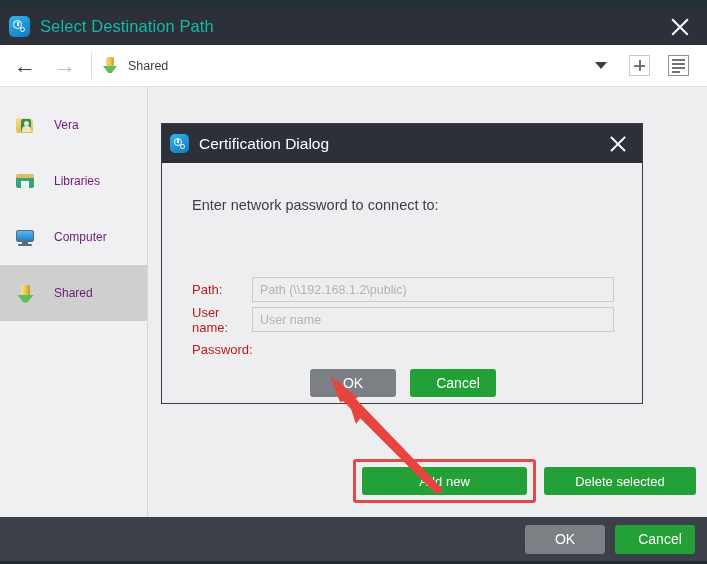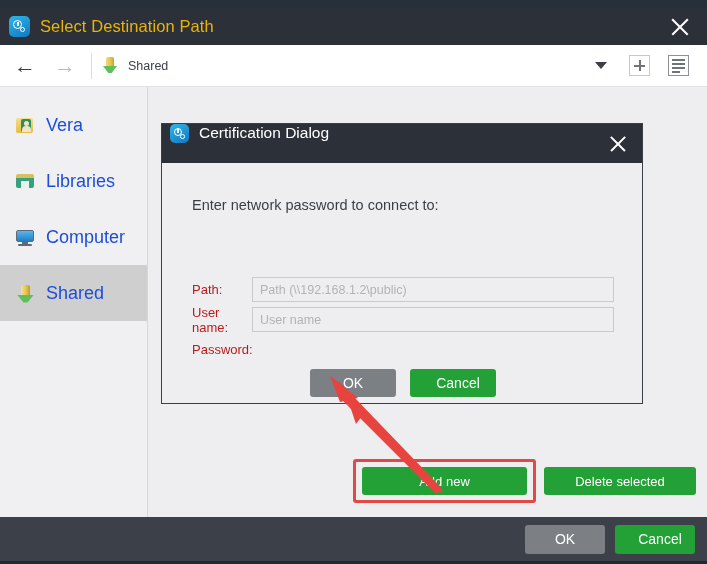--- a/index.html
+++ b/index.html
@@ -38,21 +38,21 @@
   }
   .app-icon .ring2 {
     position: absolute; left: 11px; top: 11px; width: 5px; height: 5px;
     border: 1.5px solid #ffffff; border-radius: 50%;
   }
   .app-icon .hand {
     position: absolute; left: 8px; top: 6px; width: 1.5px; height: 4px;
     background: #ffffff;
   }
   .title-text {
-    color: #eab308; font-size: 16.5px; margin-left: 10px;
+    color: #14b8a6; font-size: 16.5px; margin-left: 10px;
     letter-spacing: .1px; white-space: nowrap;
   }
   .win-close {
     position: absolute; right: 14px; top: 50%; transform: translateY(-50%);
     width: 26px; height: 26px; cursor: pointer;
   }
   .win-close::before, .win-close::after {
     content: ""; position: absolute; left: 2px; top: 12px;
     width: 22px; height: 1.8px; background: #ffffff;
   }
@@ -124,21 +124,21 @@
   }
   .sidebar {
     width: 148px; height: 430px; background: #f0f0f2;
     border-right: 1px solid #d7d7d9; padding-top: 10px;
   }
   .side-item {
     height: 56px; display: flex; align-items: center; padding-left: 16px;
     cursor: pointer;
   }
   .side-item.active { background: #cfcfcf; }
-  .side-label { font-size: 18px; color: #1d4ed8; margin-left: 11px; }
+  .side-label { font-size: 12px; color: #701a75; margin-left: 19px; }
 
   .ic { width: 19px; height: 19px; position: relative; flex: 0 0 auto; }
   
   .ic-user .f {
     position: absolute; left: 0; top: 2px; width: 17px; height: 15px;
     background: linear-gradient(180deg,#f6dd8c,#e4bd43); border-radius: 2px;
   }
   .ic-user .p {
     position: absolute; left: 5px; top: 3px; width: 10px; height: 13px;
     background: #2f8f5b; border-radius: 2px;
@@ -215,21 +215,21 @@
     position: absolute; left: 118px; top: 58px; font-size: 31px;
     color: #c9c9cd; white-space: nowrap; letter-spacing: .5px;
   }
 
   
   .cert-dialog {
     position: absolute; left: 13px; top: 36px; width: 482px; height: 281px;
     border: 1px solid #3a3f45; background: #eeeef0; z-index: 5;
   }
   .cert-title {
-    height: 39px; background: #2c3038; display: flex; 
+    height: 39px; background: #2c3038; display: flex; align-items: center;
     position: relative;
   }
   .cert-title .app-icon { width: 19px; height: 19px; margin-left: 8px; }
   .cert-title .app-icon .ring1 { left: 3.5px; top: 3.5px; width: 8px; height: 8px; }
   .cert-title .app-icon .ring2 { left: 10px; top: 10px; width: 4.5px; height: 4.5px; }
   .cert-title .app-icon .hand { left: 7px; top: 5px; height: 3.5px; }
   .cert-title-text {
     color: #ffffff; font-size: 15.5px; margin-left: 10px; white-space: nowrap;
   }
   .cert-close {

